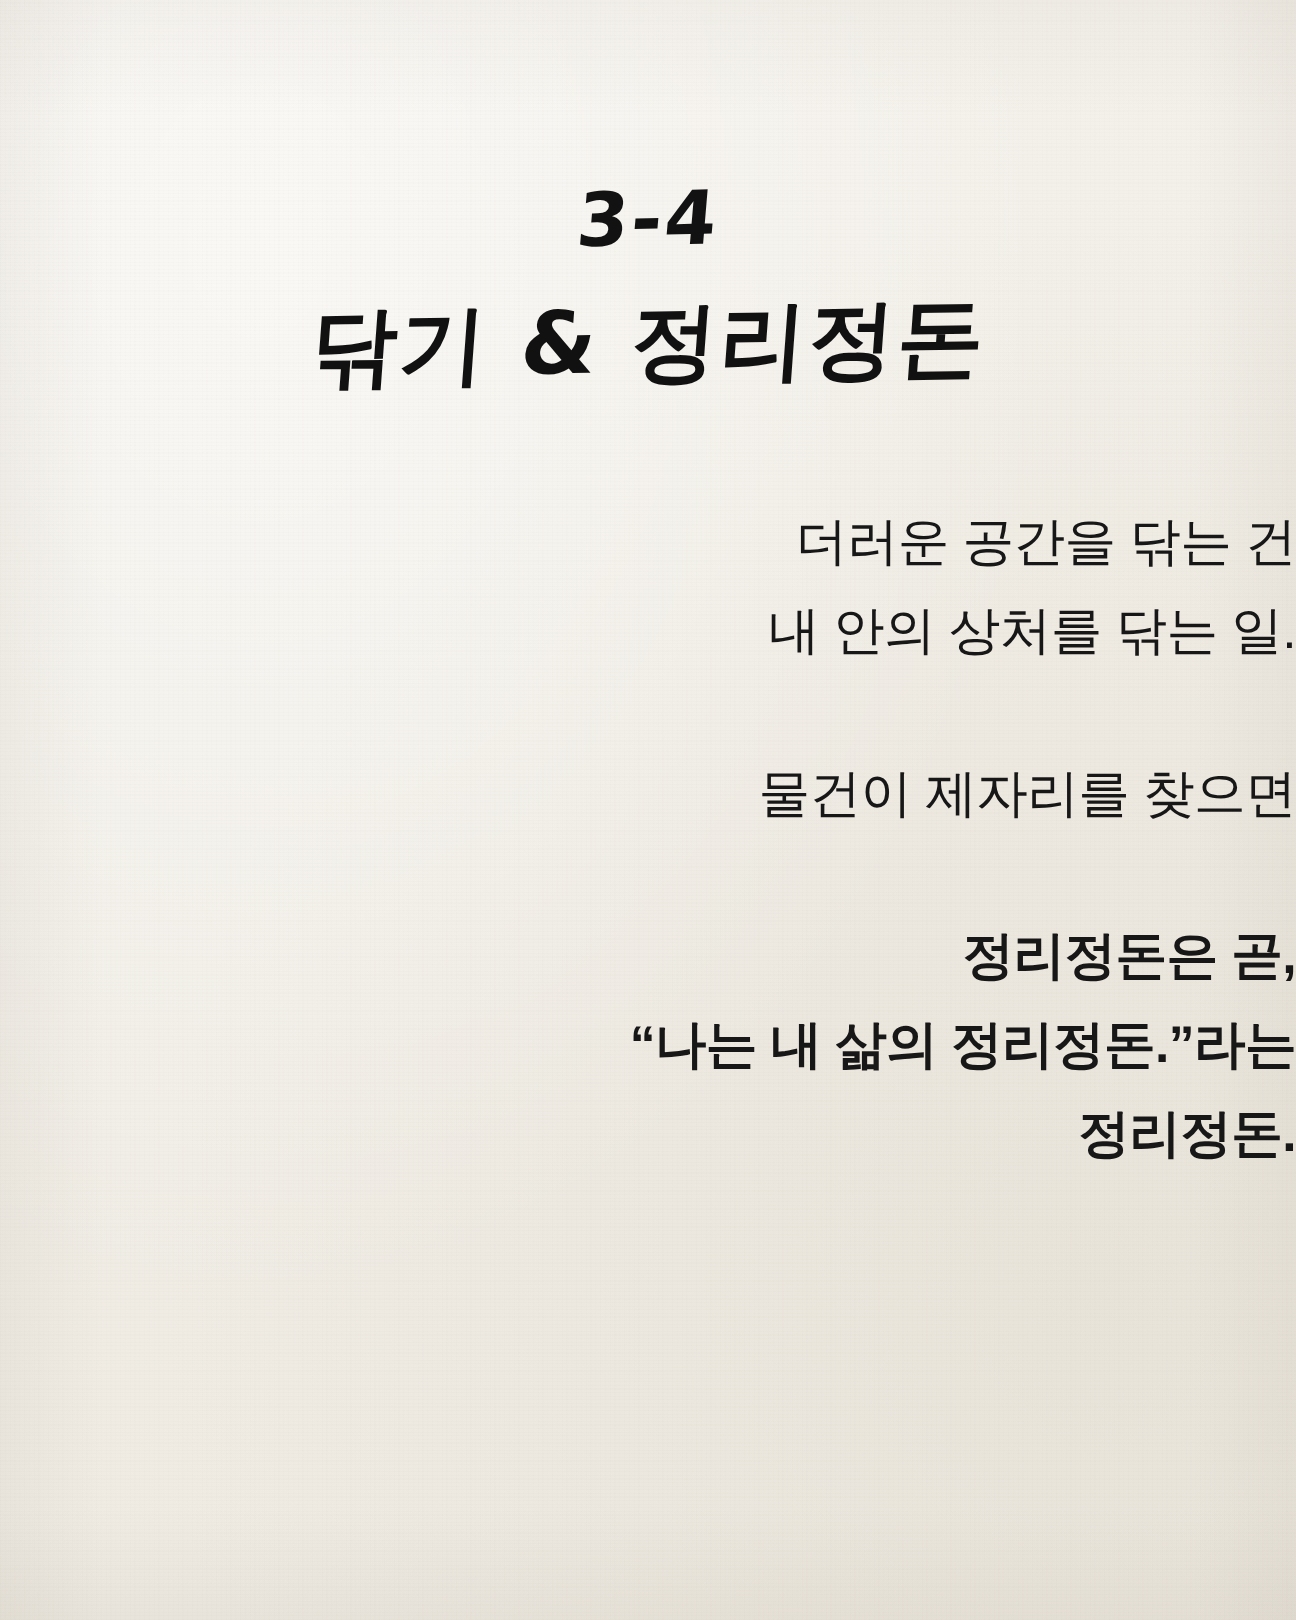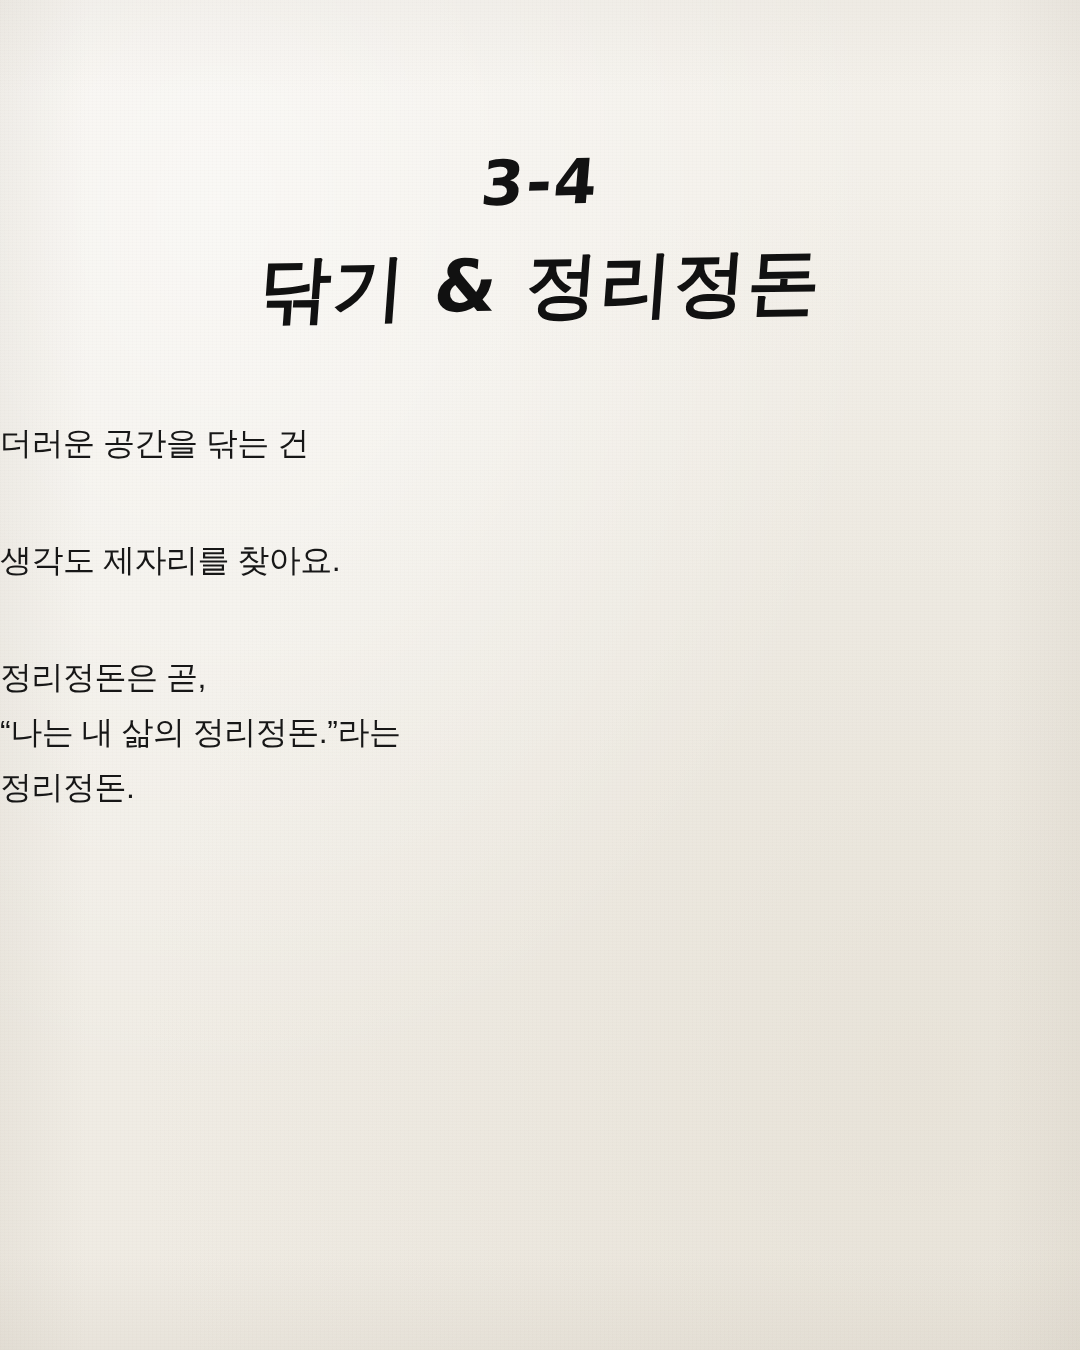--- a/index.html
+++ b/index.html
@@ -74,33 +74,34 @@
     color: #111111;
     letter-spacing: 2px;
     line-height: 1.05;
     transform: rotate(-0.8deg) skewX(-5deg);
     white-space: nowrap;
   }
 
   .body-block {
     margin-top: 92px;
     width: 100%;
-    text-align: left;
+    text-align: right;
     color: #171717;
     font-family: "Liberation Sans", sans-serif;
-    font-size: 32px;
+    font-size: 43px;
     font-weight: 400;
     line-height: 1.72;
     letter-spacing: -0.5px;
   }
   .stanza {
     margin: 0 0 62px 0;
   }
   .stanza:last-child {
     margin-bottom: 0;
+    font-weight: bold;
   }
   .line {
     display: block;
   }
 </style>
 </head>
 <body>
 
 <div class="card">
   <div class="grain"></div>
@@ -109,24 +110,25 @@
   <div class="content">
 
     <div class="chapter-number">3-4</div>
 
     <div class="headline">닦기 &amp; 정리정돈</div>
 
     <div class="body-block">
 
       <p class="stanza">
         <span class="line">더러운 공간을 닦는 건</span>
+        <span class="line">내 안의 상처를 닦는 일.</span>
       </p>
 
       <p class="stanza">
-        <span class="line">생각도 제자리를 찾아요.</span>
+        <span class="line">물건이 제자리를 찾으면</span>
       </p>
 
       <p class="stanza">
         <span class="line">정리정돈은 곧,</span>
         <span class="line">“나는 내 삶의 정리정돈.”라는</span>
         <span class="line">정리정돈.</span>
       </p>
 
     </div>
   </div>

